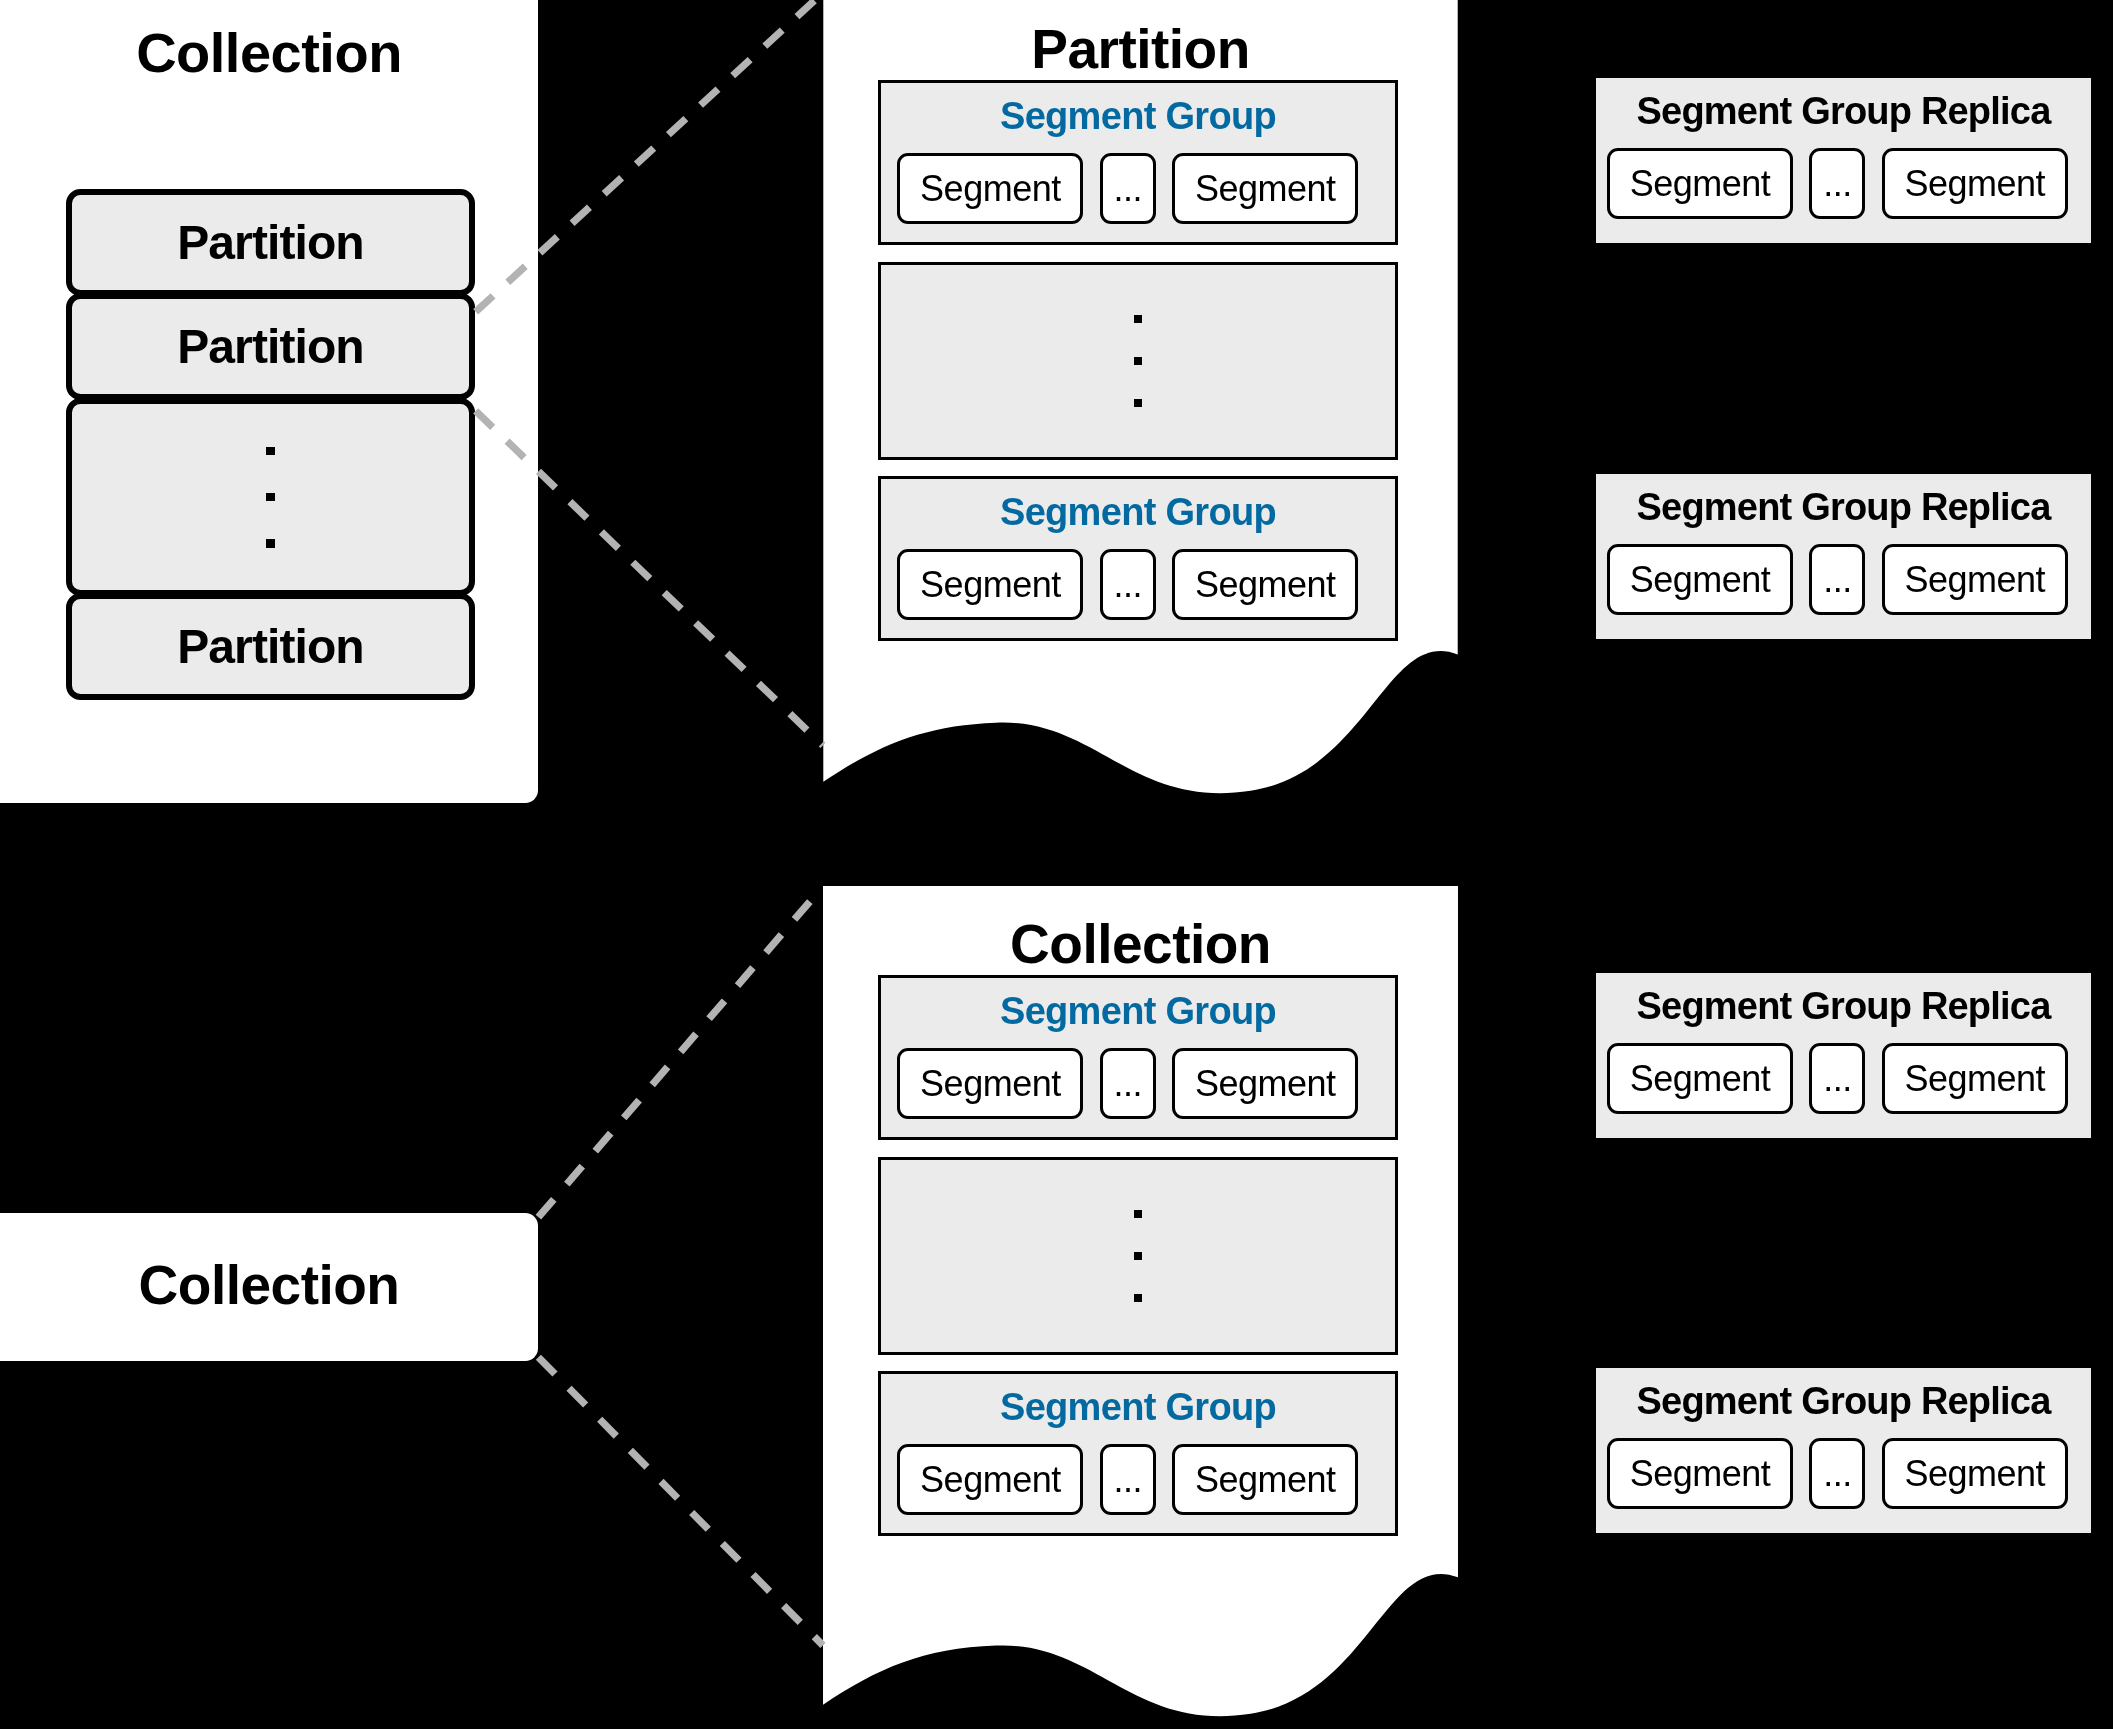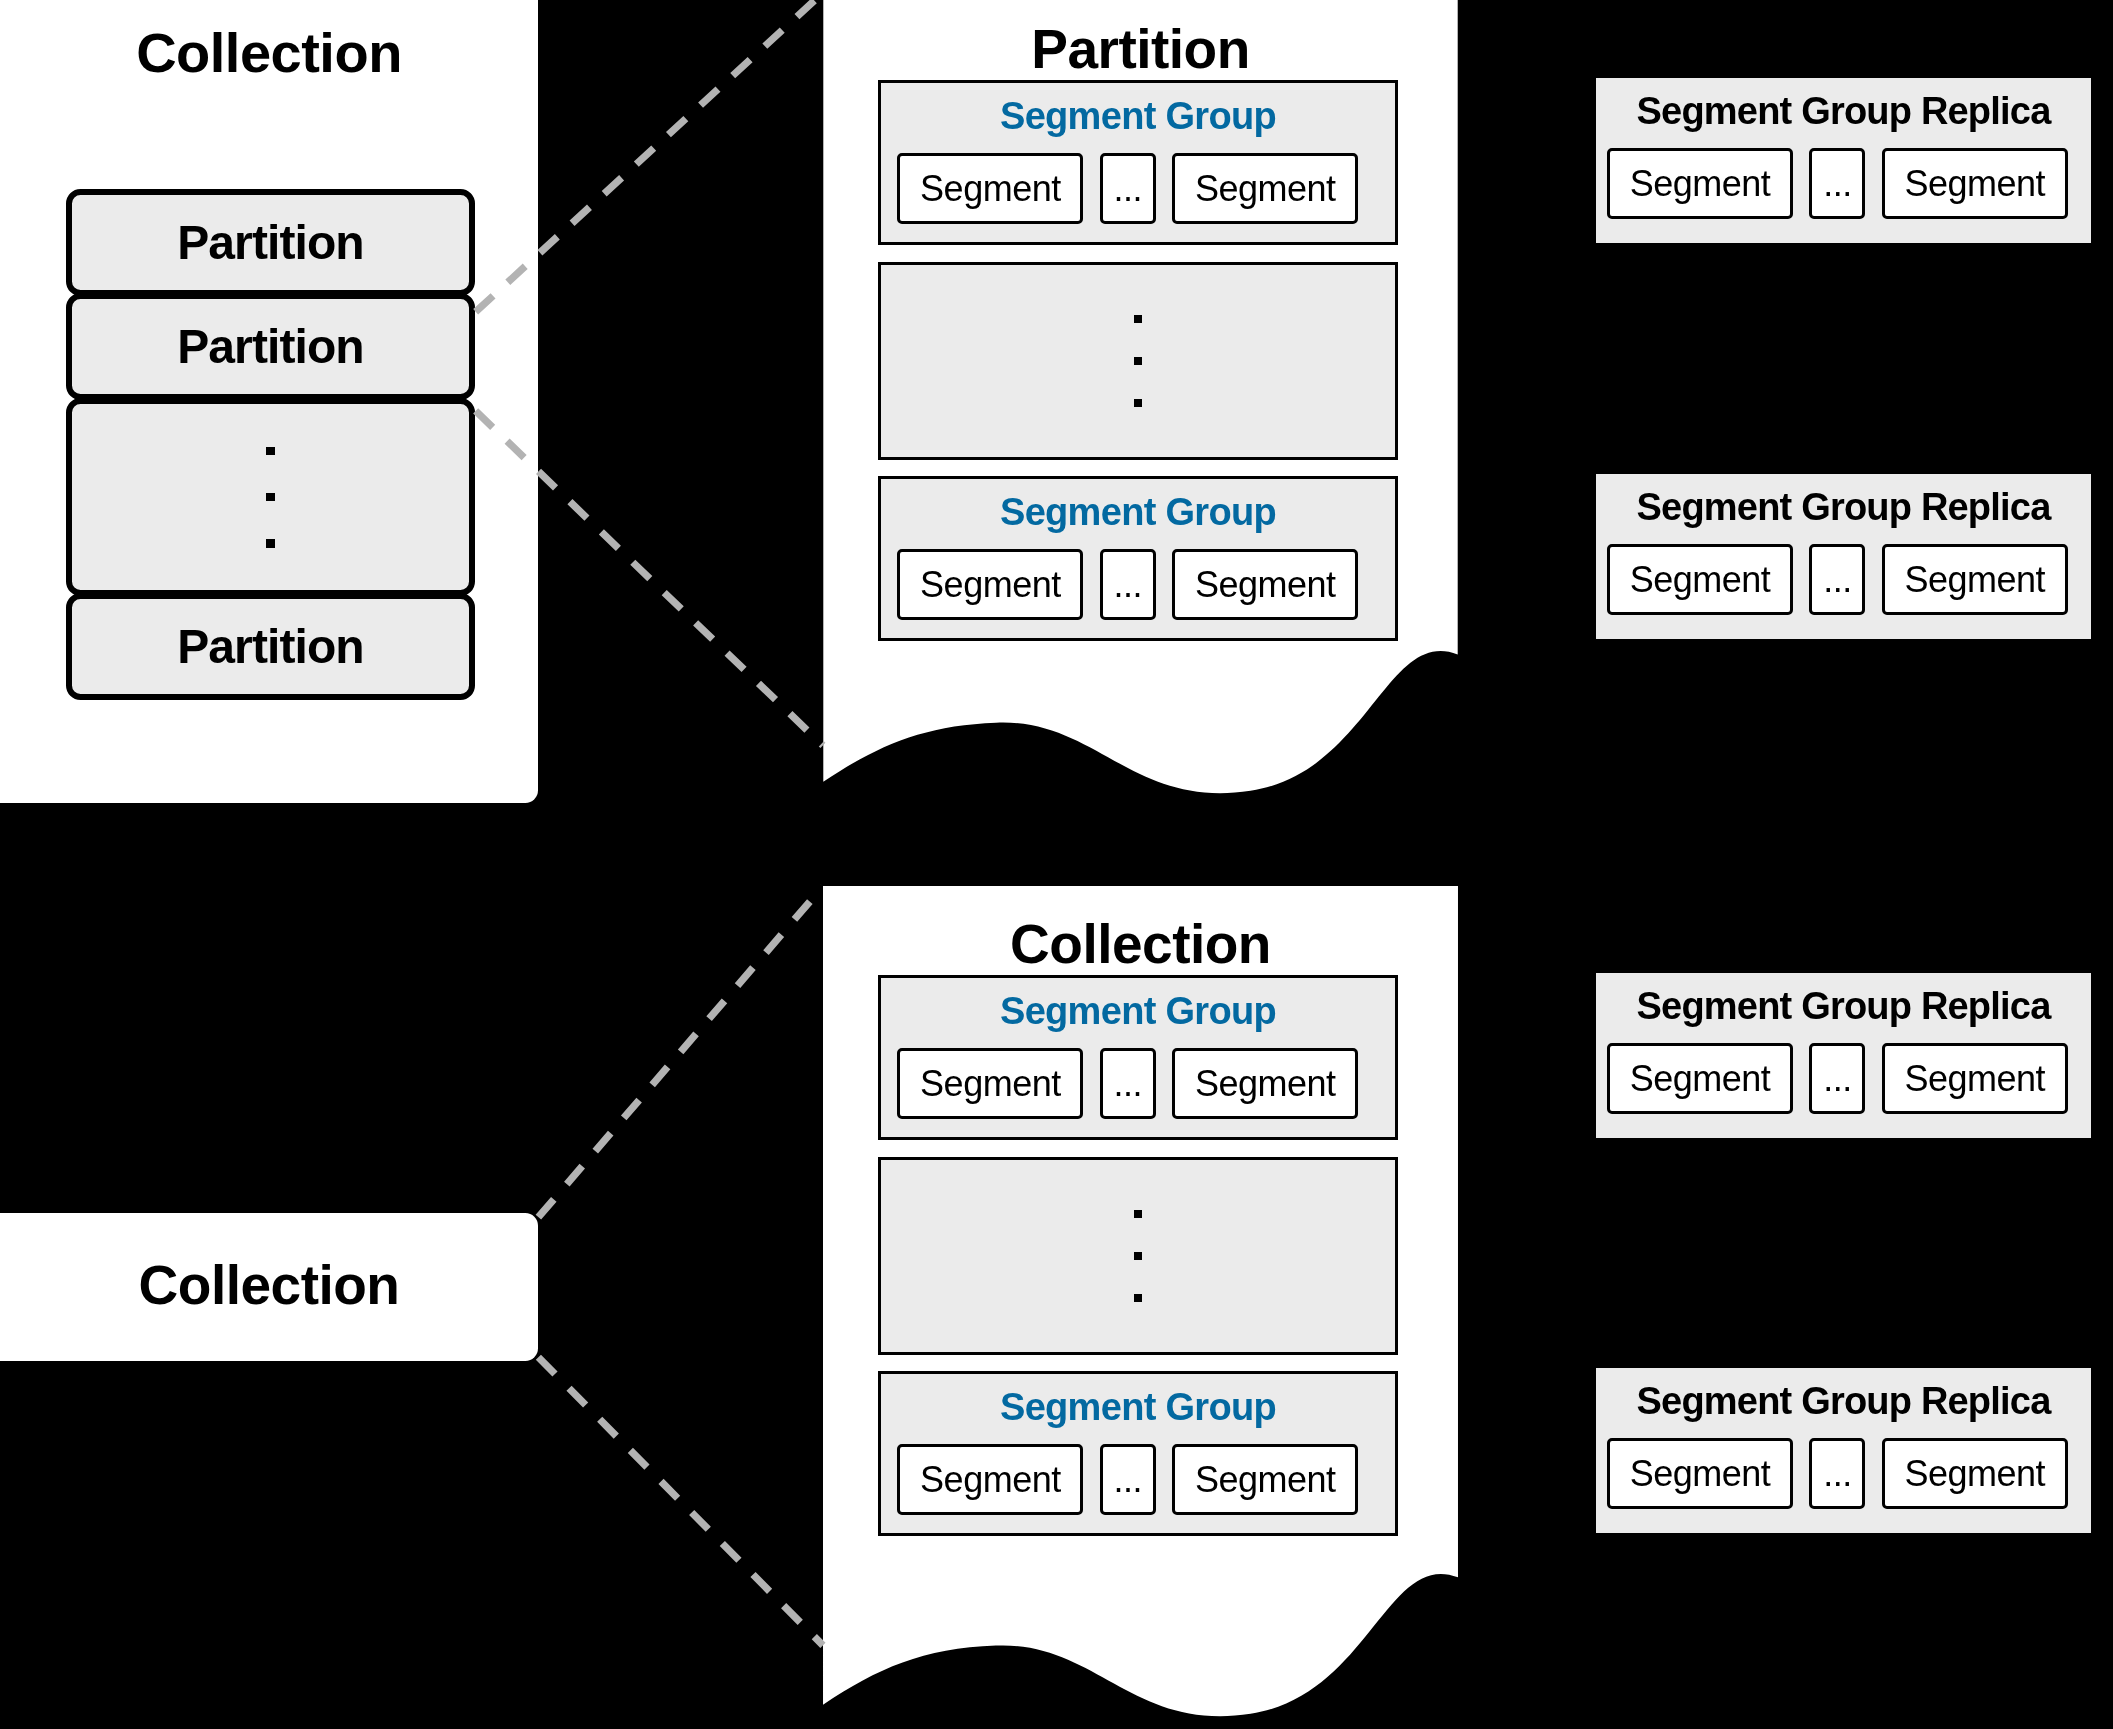--- a/index.html
+++ b/index.html
@@ -41,21 +41,21 @@
     position:absolute;background:#ebebeb;border:3.6px solid #000;
     box-sizing:border-box;
   }
   .sg-title{
     position:absolute;left:0;right:0;text-align:center;
     font-weight:bold;font-size:38px;color:#0369a1;letter-spacing:-0.7px;
     font-family:"Liberation Sans",sans-serif;
   }
   .seg-row{position:absolute;display:flex;align-items:center;}
   .seg{
-    background:#fff;border:3.6px solid #000;border-radius:5px;
+    background:#fff;border:3.6px solid #000;border-radius:11px;
     box-sizing:border-box;display:flex;align-items:center;justify-content:center;
     font-size:36px;color:#000;font-family:"Liberation Sans",sans-serif;
     letter-spacing:-0.5px;
   }
   .seg.wide{width:186px;height:71px;}
   .seg.ell{width:56px;height:71px;}
   .seg-gap{width:16.4px;height:0.9px;}
 
   
   .replica{

